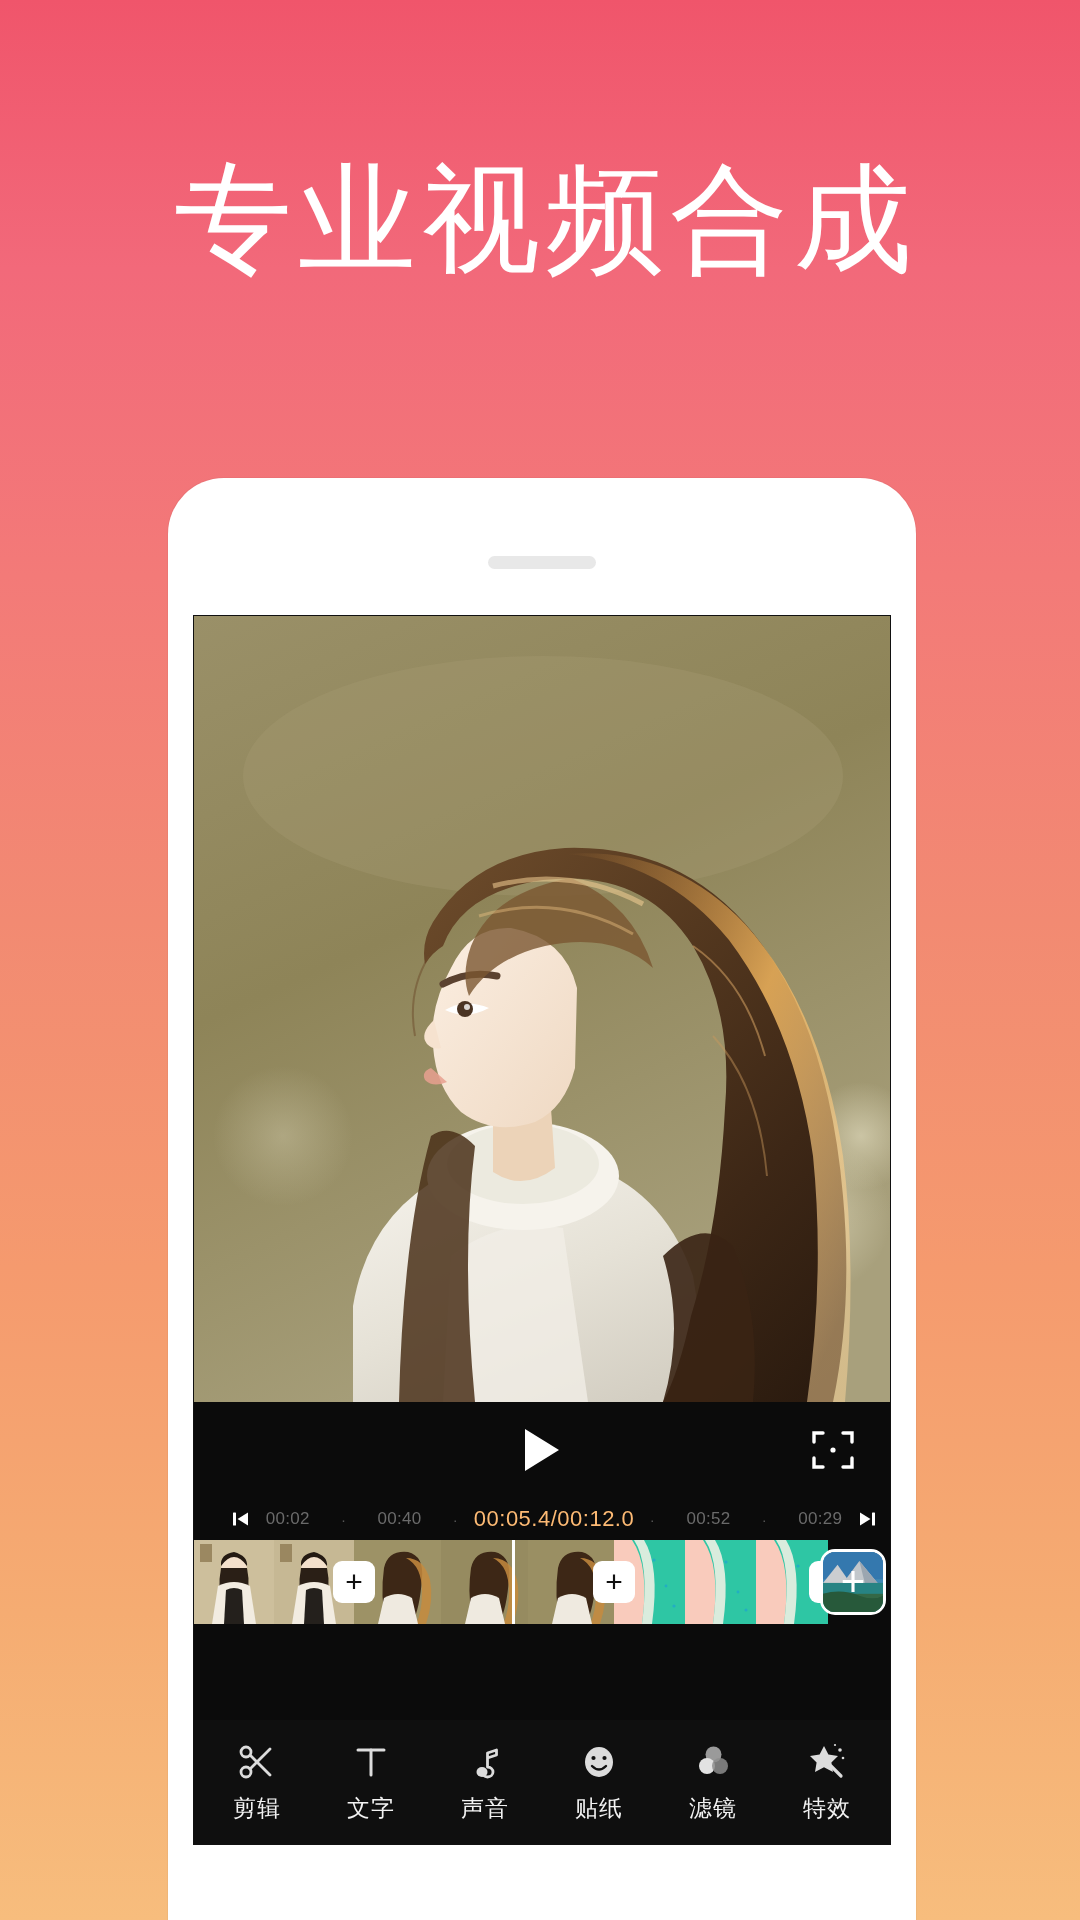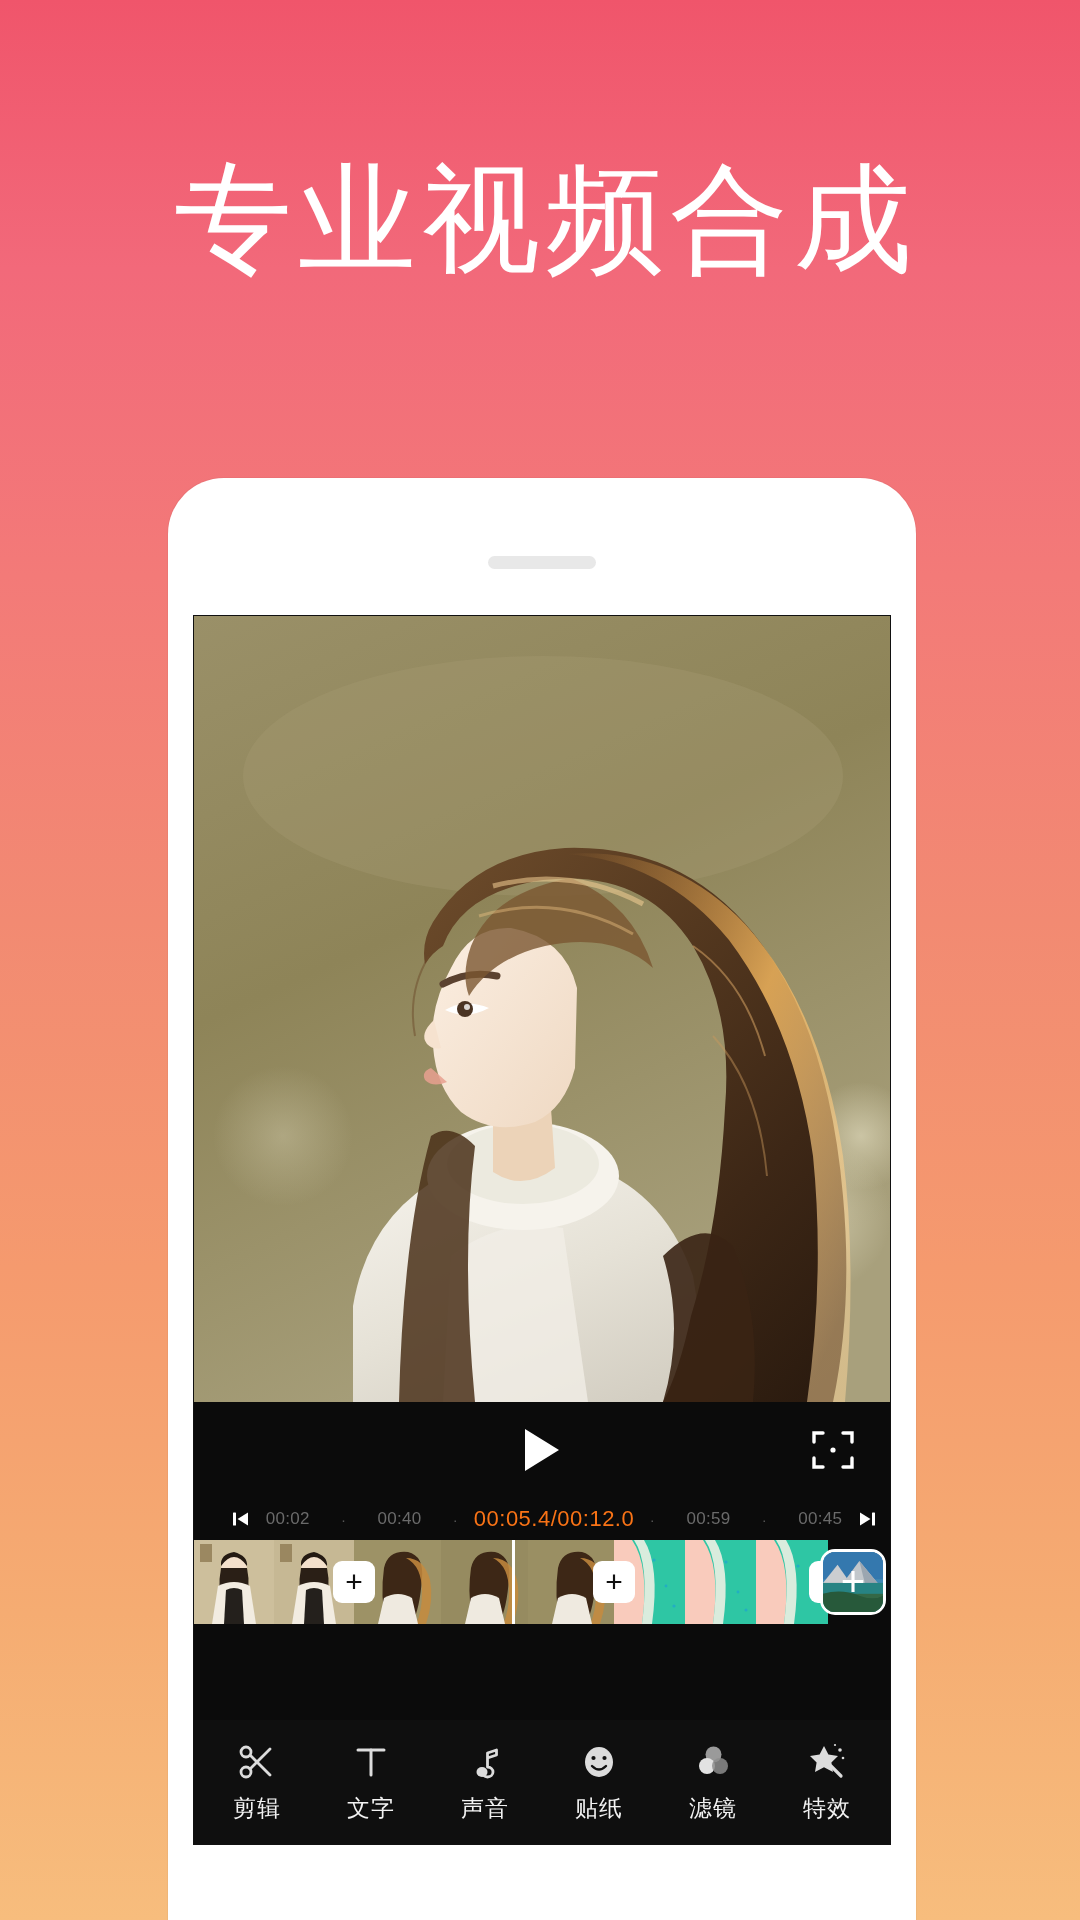--- a/index.html
+++ b/index.html
@@ -105,21 +105,21 @@
     padding:0 14px;
     color:#6a6a6a;
     font-size:17px;
     letter-spacing:0.3px;
     margin-left:24px;
   }
   .ruler .skip { color:#ffffff; display:flex; align-items:center; }
   .ruler .tick { color:#555; font-size:15px; }
   .ruler .slot { flex:1; display:flex; align-items:center; justify-content:space-around; }
   .ruler .current {
-    color:#f97316;
+    color:#fdba74;
     font-size:22px;
     letter-spacing:0.5px;
     white-space:nowrap;
     text-align:right;
   }
 
   
   .strip {
     position:relative;
     height:84px;
@@ -310,23 +310,23 @@
       </span>
       <span class="slot">
         <span>00:02</span>
         <span class="tick">·</span>
         <span>00:40</span>
         <span class="tick">·</span>
       </span>
       <span class="current">00:05.4/00:12.0</span>
       <span class="slot">
         <span class="tick">·</span>
-        <span>00:59</span>
+        <span>00:52</span>
         <span class="tick">·</span>
-        <span>00:45</span>
+        <span>00:29</span>
       </span>
       <span class="skip">
         <svg width="18" height="18" viewBox="0 0 18 18" fill="#ffffff">
           <path d="M2 2.5 L2 15.5 L12.5 9 Z"></path>
           <rect x="14" y="2.5" width="3" height="13" rx="0.6"></rect>
         </svg>
       </span>
     </div>
 
     <div class="strip">

